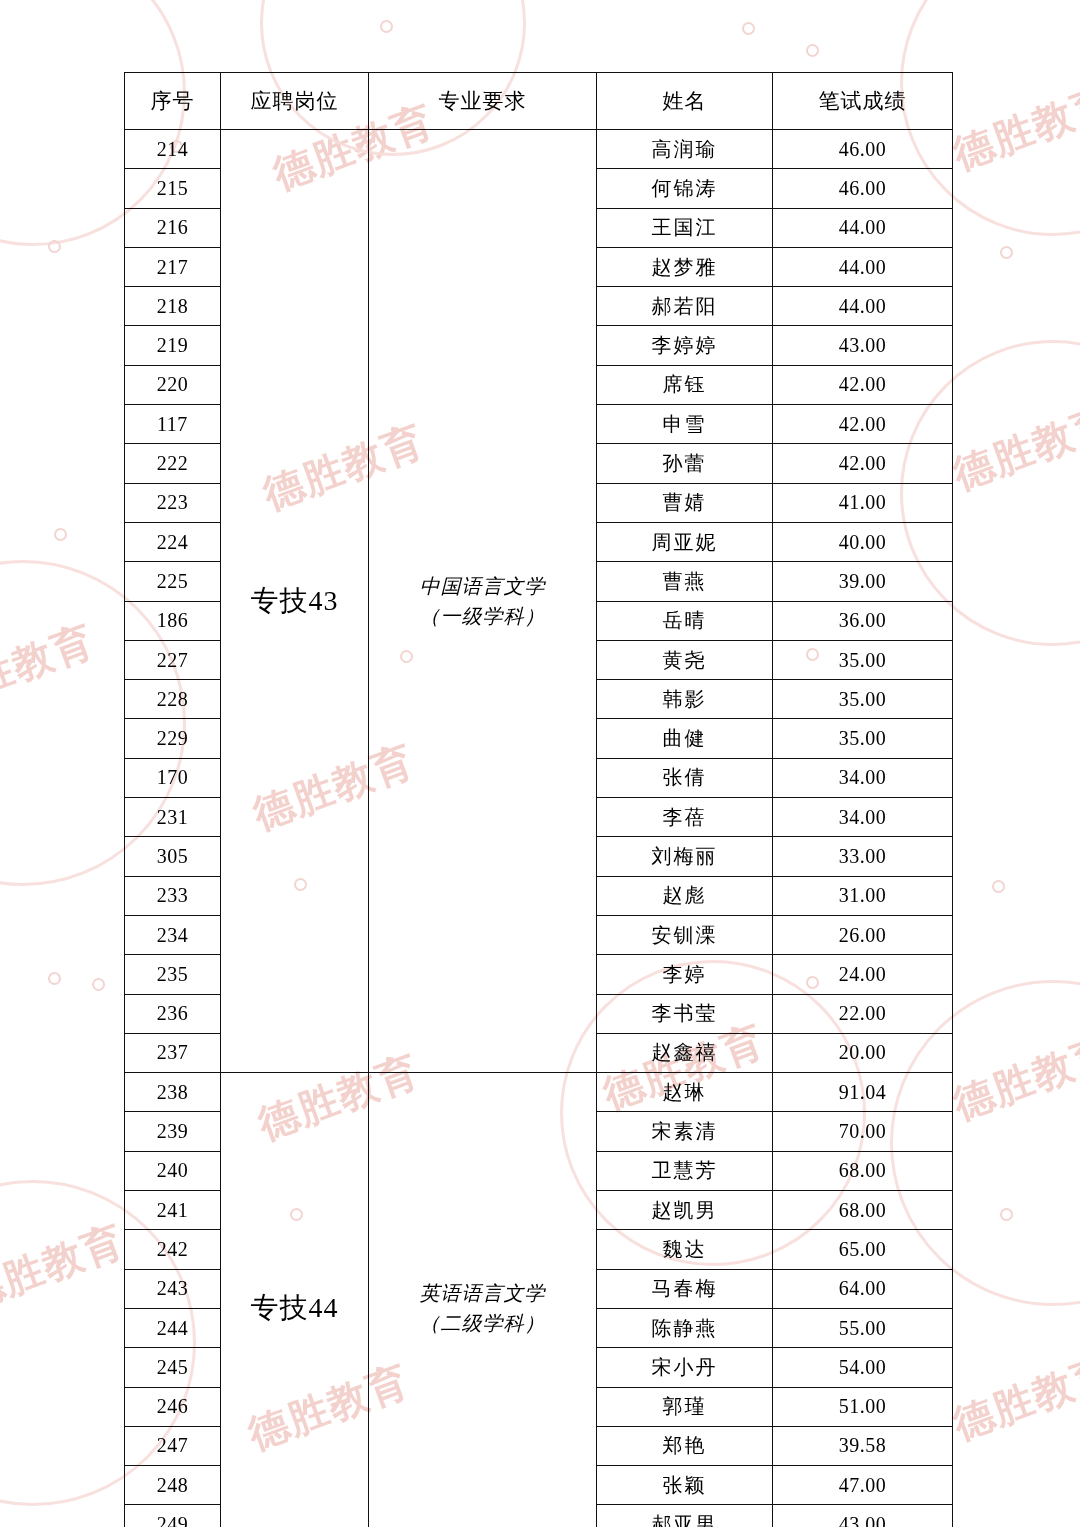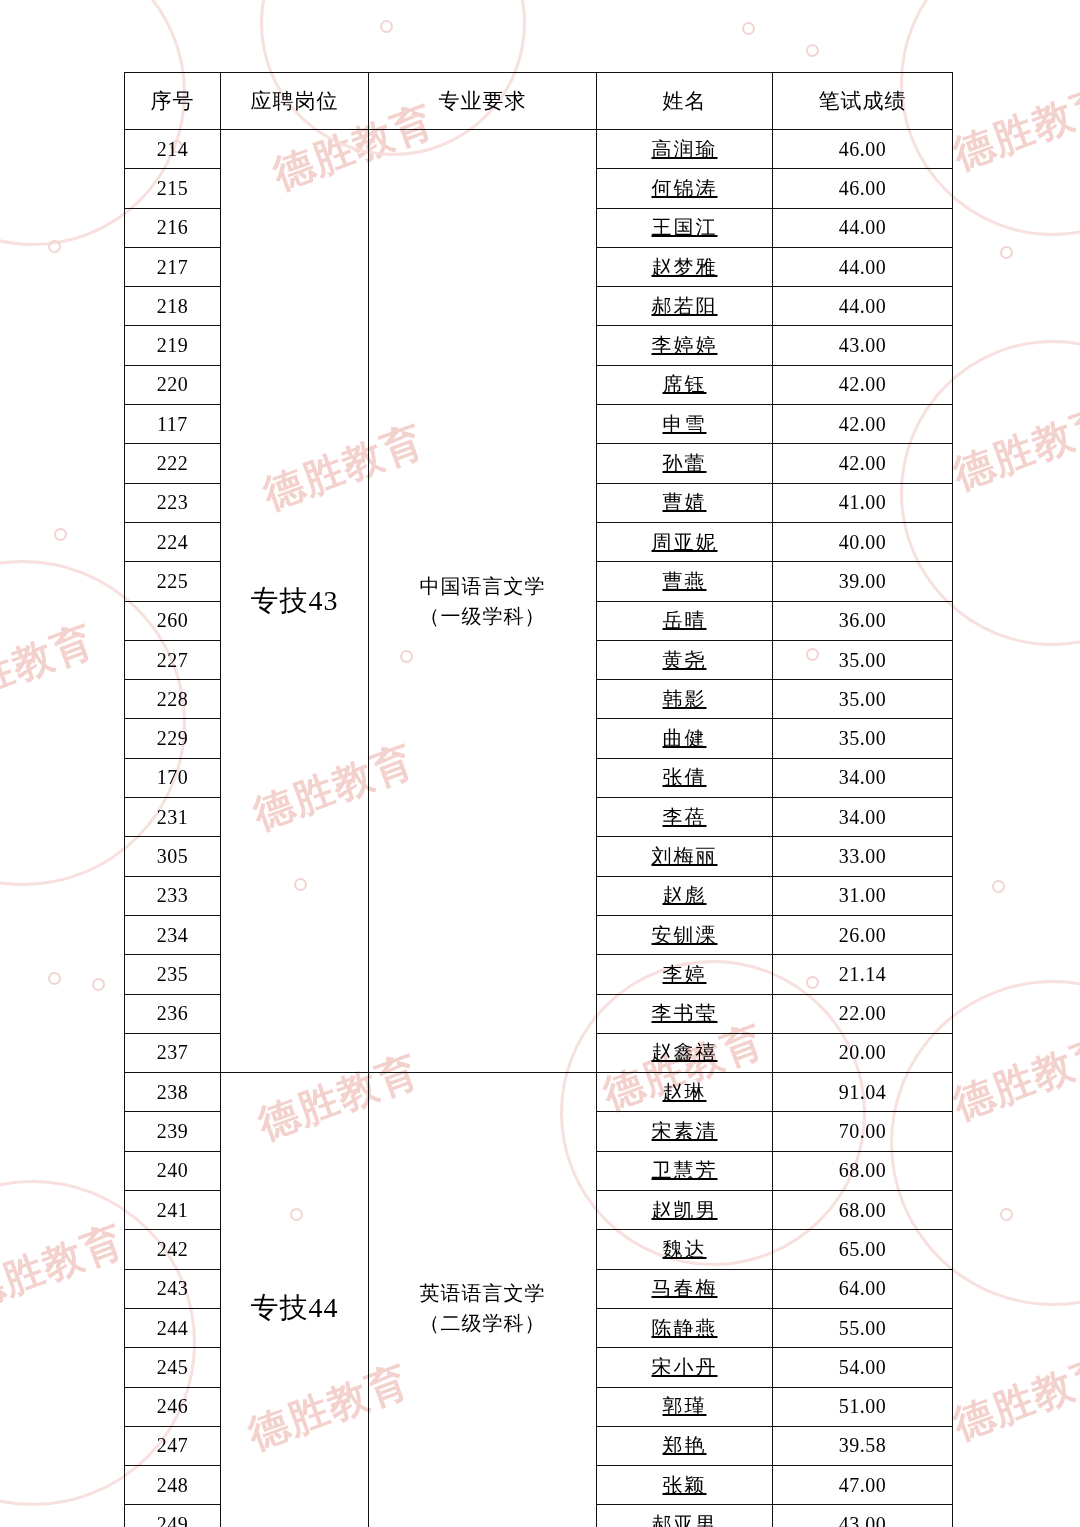--- a/index.html
+++ b/index.html
@@ -84,30 +84,30 @@
     font-size: 20px;
   }
   td.num {
     font-family: "Liberation Serif", serif;
     font-size: 20px;
     letter-spacing: 0.5px;
   }
   td.cn {
     font-size: 20px;
     letter-spacing: 2px;
-    text-decoration: underline;
   }
   td.group {
     font-size: 28px;
     letter-spacing: 1px;
   }
   td.major {
     font-size: 20px;
     line-height: 1.5;
     letter-spacing: 1px;
+    font-style: italic;
   }
   .major-l2 {
     display: block;
   }
 </style>
 </head>
 <body>
 
 <div class="wm-layer">
   <div class="wm" style="left: -40px; top: 1240px; color: rgb(242, 201, 196);">德胜教育</div>
@@ -229,21 +229,21 @@
         <td class="num">224</td>
         <td class="cn">周亚妮</td>
         <td class="num">40.00</td>
       </tr>
       <tr>
         <td class="num">225</td>
         <td class="cn">曹燕</td>
         <td class="num">39.00</td>
       </tr>
       <tr>
-        <td class="num">260</td>
+        <td class="num">186</td>
         <td class="cn">岳晴</td>
         <td class="num">36.00</td>
       </tr>
       <tr>
         <td class="num">227</td>
         <td class="cn">黄尧</td>
         <td class="num">35.00</td>
       </tr>
       <tr>
         <td class="num">228</td>
@@ -276,21 +276,21 @@
         <td class="num">31.00</td>
       </tr>
       <tr>
         <td class="num">234</td>
         <td class="cn">安钏溧</td>
         <td class="num">26.00</td>
       </tr>
       <tr>
         <td class="num">235</td>
         <td class="cn">李婷</td>
-        <td class="num">21.14</td>
+        <td class="num">24.00</td>
       </tr>
       <tr>
         <td class="num">236</td>
         <td class="cn">李书莹</td>
         <td class="num">22.00</td>
       </tr>
       <tr>
         <td class="num">237</td>
         <td class="cn">赵鑫禧</td>
         <td class="num">20.00</td>

